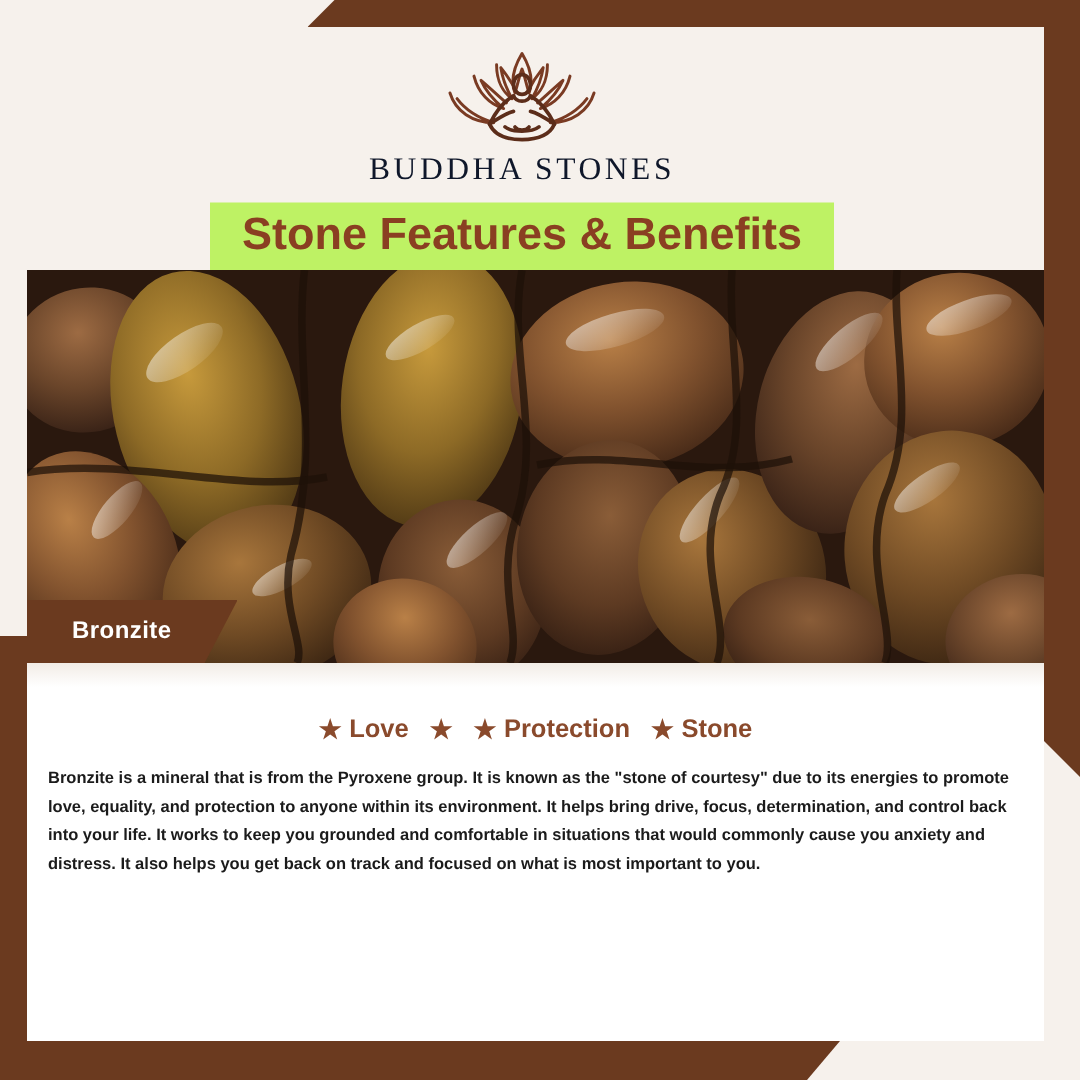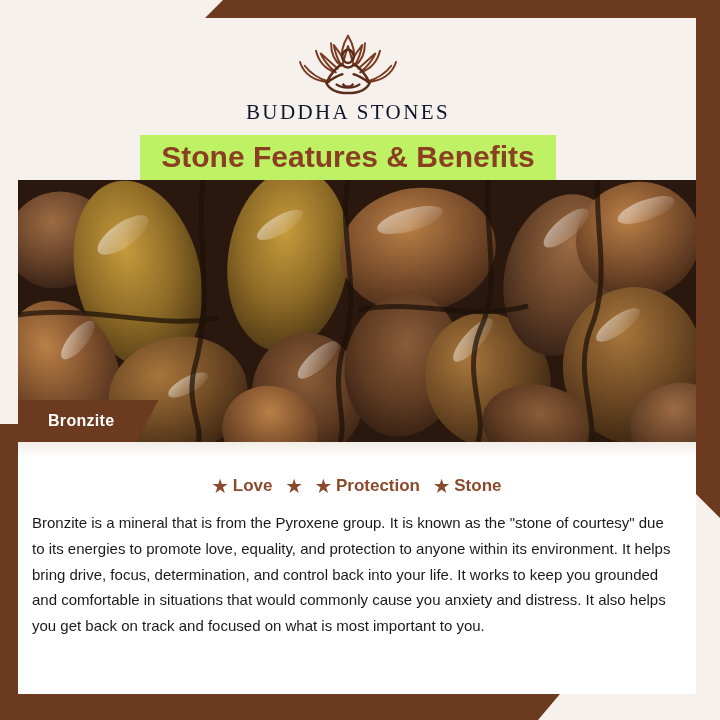--- a/index.html
+++ b/index.html
@@ -176,22 +176,22 @@
   .feature .star {
     font-size: 17px;
     line-height: 1;
     color: #8a4a2c;
   }
 
   .body-text {
     position: relative;
     margin: 14px 0 0 0;
     padding: 0 22px 0 14px;
-    font-size: 15px;
-    font-weight: normal;
+    font-size: 11px;
+    font-weight: bold;
     line-height: 1.72;
     color: #1b1b1b;
     text-align: left;
   }
 </style>
 </head>
 <body>
 
 <div class="page">
 

